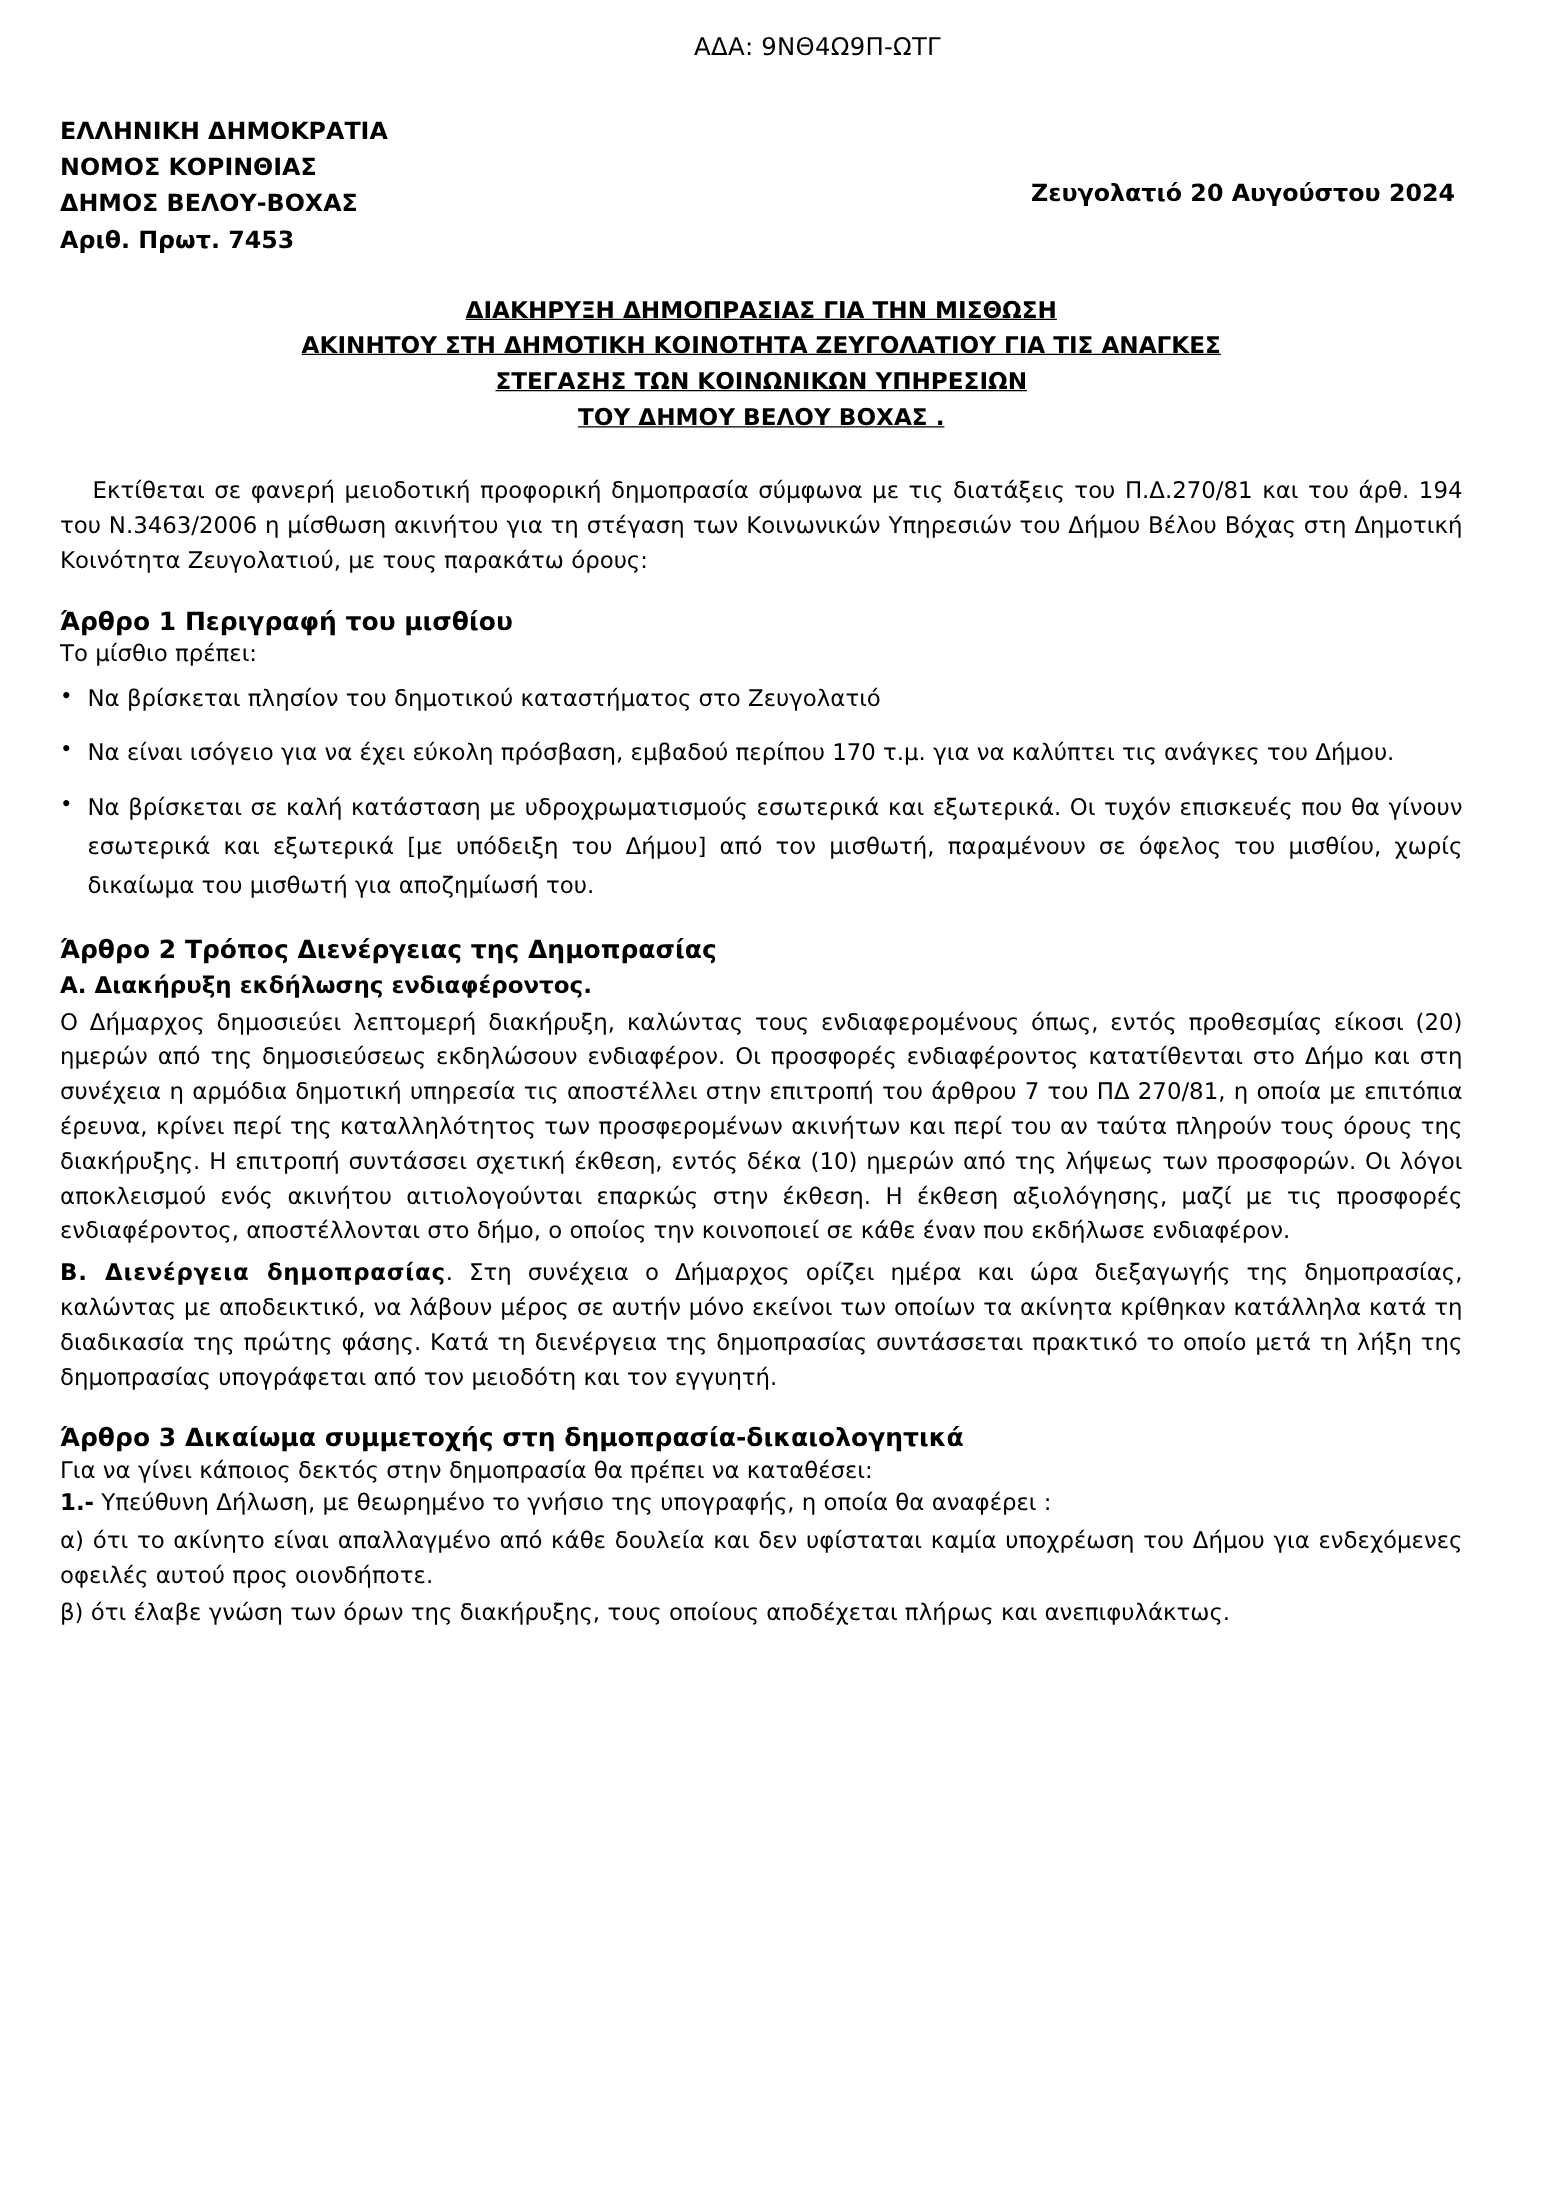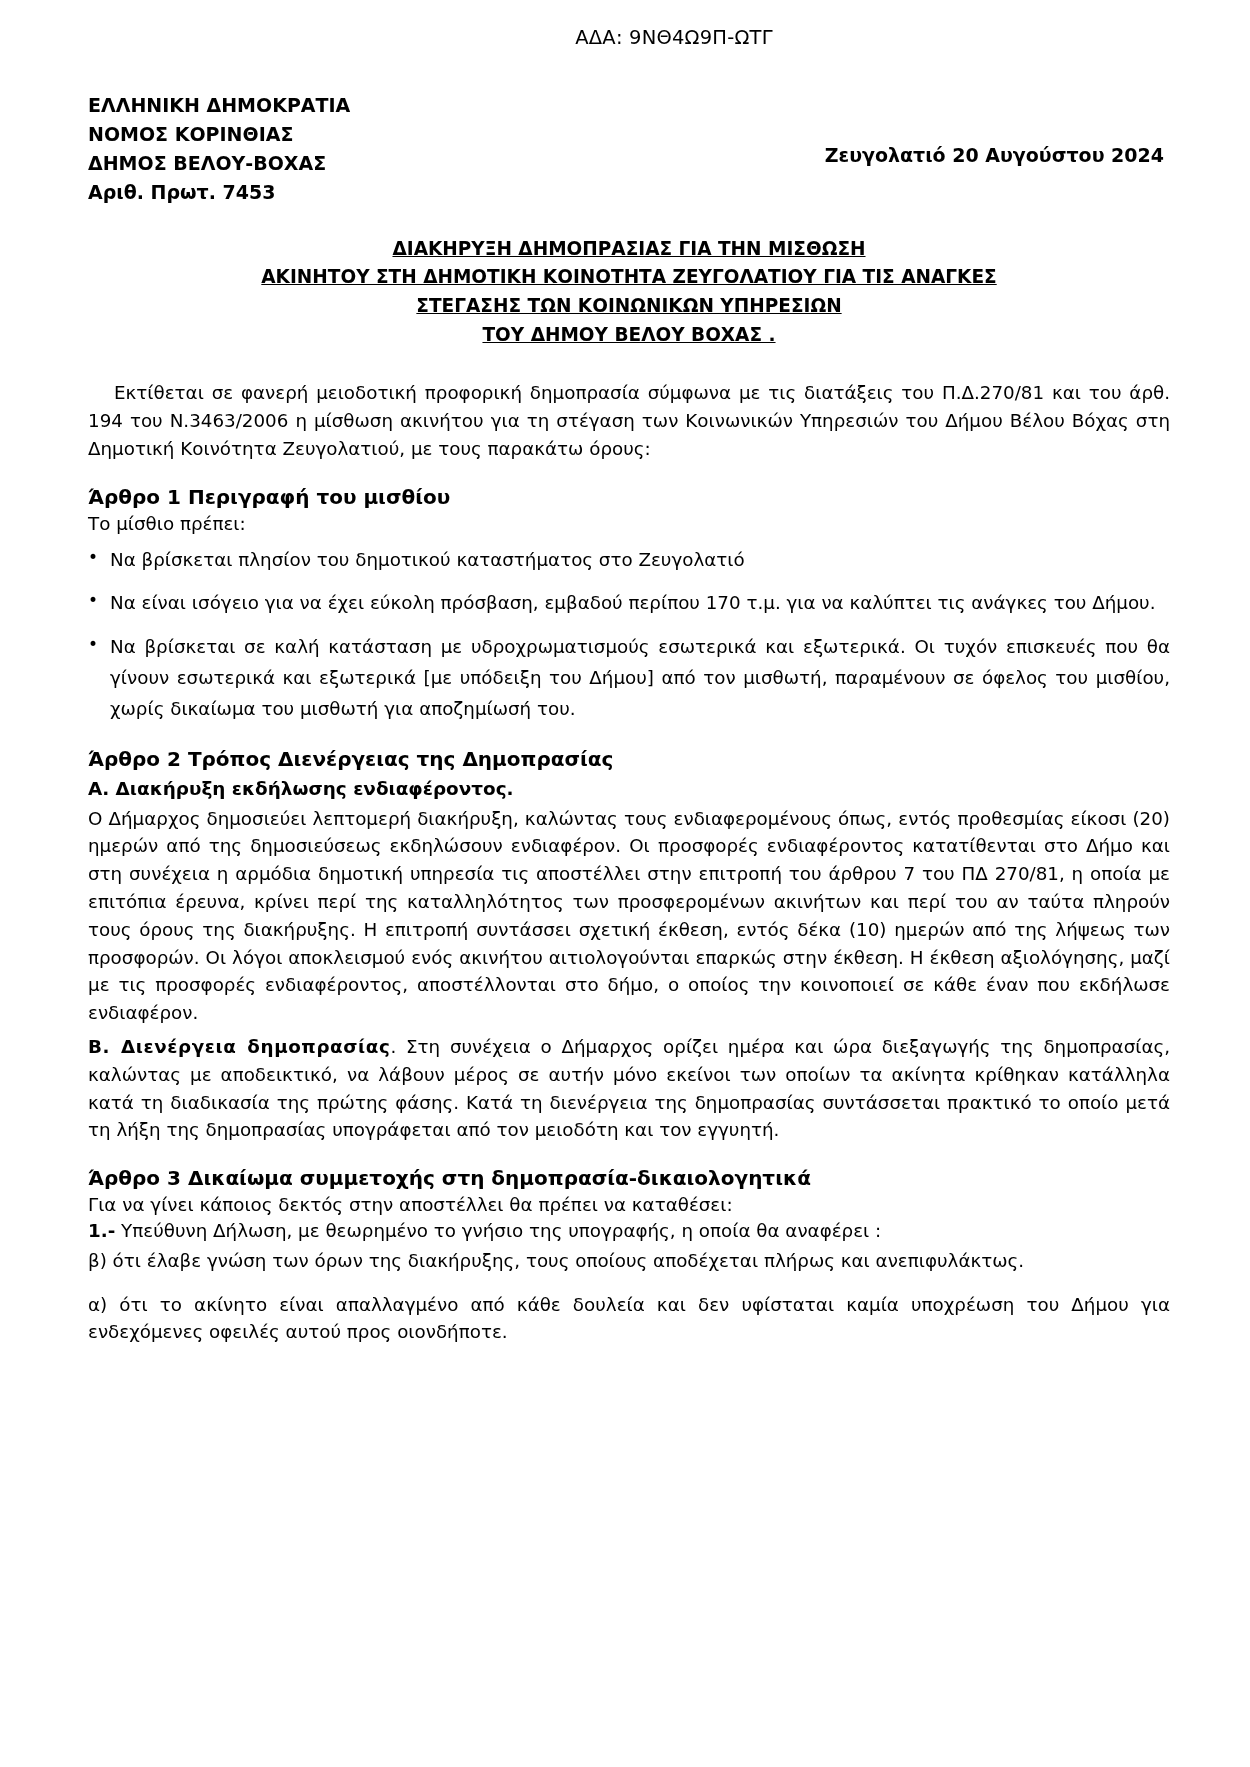--- a/index.html
+++ b/index.html
@@ -10,21 +10,21 @@
   body {
     width: 1250px;
     min-height: 1767px;
     font-family: "DejaVu Sans", "Liberation Sans", sans-serif;
     color: #000000;
   }
   .page {
     width: 1248px;
     min-height: 1767px;
     box-sizing: border-box;
-    padding: 26px 78px 40px 88px;
+    padding: 26px 78px 40px 48px;
     position: relative;
   }
   .ada-line {
     text-align: center;
     font-size: 19.5px;
     letter-spacing: 0.2px;
     margin: 0 0 42px 0;
     padding-left: 90px;
   }
   .header-block {
@@ -153,18 +153,18 @@
     <li>Να είναι ισόγειο για να έχει εύκολη πρόσβαση, εμβαδού περίπου 170  τ.μ. για να καλύπτει τις ανάγκες του Δήμου.</li>
     <li>Να βρίσκεται σε καλή κατάσταση με υδροχρωματισμούς εσωτερικά και εξωτερικά. Οι τυχόν επισκευές που θα γίνουν εσωτερικά και εξωτερικά [με υπόδειξη του Δήμου] από τον μισθωτή, παραμένουν σε όφελος του μισθίου, χωρίς δικαίωμα του μισθωτή για αποζημίωσή του.</li>
   </ul>
 
   <div class="section-head">Άρθρο 2 Τρόπος Διενέργειας της Δημοπρασίας</div>
   <div class="bold-line">Α. Διακήρυξη εκδήλωσης ενδιαφέροντος.</div>
   <p class="body-text just" style="margin-top:2px;">Ο Δήμαρχος δημοσιεύει λεπτομερή διακήρυξη, καλώντας τους ενδιαφερομένους όπως, εντός προθεσμίας είκοσι (20) ημερών από της δημοσιεύσεως εκδηλώσουν ενδιαφέρον. Οι προσφορές ενδιαφέροντος κατατίθενται στο Δήμο και στη συνέχεια η αρμόδια δημοτική υπηρεσία τις αποστέλλει στην επιτροπή του άρθρου 7 του ΠΔ 270/81, η οποία με επιτόπια έρευνα, κρίνει περί της καταλληλότητος των προσφερομένων ακινήτων και περί του αν ταύτα πληρούν τους όρους της διακήρυξης. Η επιτροπή συντάσσει σχετική έκθεση, εντός δέκα (10) ημερών από της λήψεως των προσφορών. Οι λόγοι αποκλεισμού ενός ακινήτου αιτιολογούνται επαρκώς στην έκθεση. Η έκθεση αξιολόγησης, μαζί με τις προσφορές ενδιαφέροντος, αποστέλλονται στο δήμο, ο οποίος την κοινοποιεί σε κάθε έναν που εκδήλωσε ενδιαφέρον.</p>
   <p class="body-text just" style="margin-top:-10px;"><span class="spaced-b">Β. Διενέργεια δημοπρασίας</span><span>. Στη συνέχεια ο Δήμαρχος ορίζει ημέρα και ώρα διεξαγωγής της δημοπρασίας, καλώντας με αποδεικτικό, να λάβουν μέρος σε αυτήν μόνο εκείνοι των οποίων τα ακίνητα κρίθηκαν κατάλληλα κατά τη διαδικασία της πρώτης φάσης. Κατά τη διενέργεια της δημοπρασίας συντάσσεται πρακτικό το οποίο μετά τη λήξη της δημοπρασίας υπογράφεται από τον μειοδότη και τον εγγυητή.</span></p>
 
   <div class="section-head">Άρθρο 3 Δικαίωμα συμμετοχής στη δημοπρασία-δικαιολογητικά</div>
-  <div class="lead" style="margin-bottom:2px;">Για να γίνει κάποιος δεκτός στην αποστέλλει θα πρέπει να καταθέσει:</div>
+  <div class="lead" style="margin-bottom:2px;">Για να γίνει κάποιος δεκτός στην δημοπρασία θα πρέπει να καταθέσει:</div>
   <p class="body-text" style="margin-bottom:2px;"><span class="inline-bold">1.-</span><span> Υπεύθυνη Δήλωση, με θεωρημένο το γνήσιο της υπογραφής, η οποία θα αναφέρει :</span></p>
+  <p class="body-text just" style="margin-bottom:2px;">α)  ότι το ακίνητο είναι απαλλαγμένο από κάθε δουλεία και δεν υφίσταται καμία υποχρέωση του Δήμου για ενδεχόμενες οφειλές αυτού προς οιονδήποτε.</p>
   <p class="body-text just">β)  ότι έλαβε γνώση των όρων της διακήρυξης, τους οποίους αποδέχεται πλήρως και ανεπιφυλάκτως.</p>
-  <p class="body-text just" style="margin-bottom:2px;">α)  ότι το ακίνητο είναι απαλλαγμένο από κάθε δουλεία και δεν υφίσταται καμία υποχρέωση του Δήμου για ενδεχόμενες οφειλές αυτού προς οιονδήποτε.</p>
 
 </div>
 
 </body></html>

